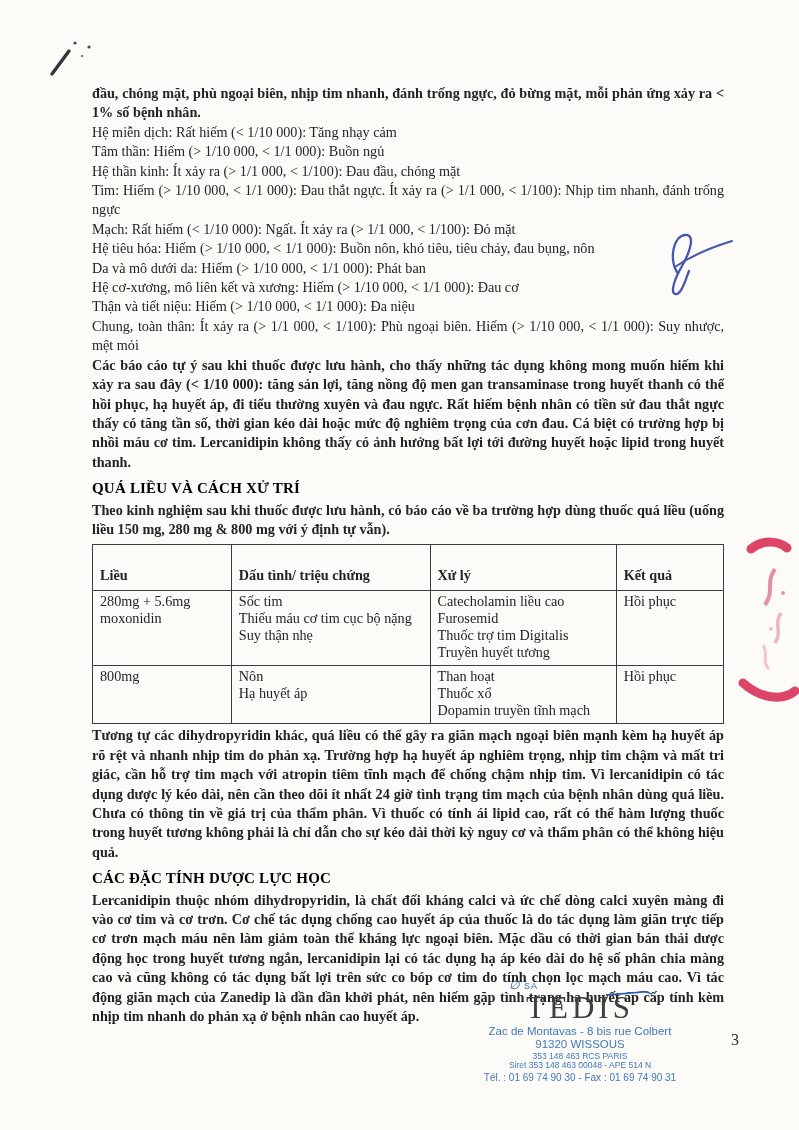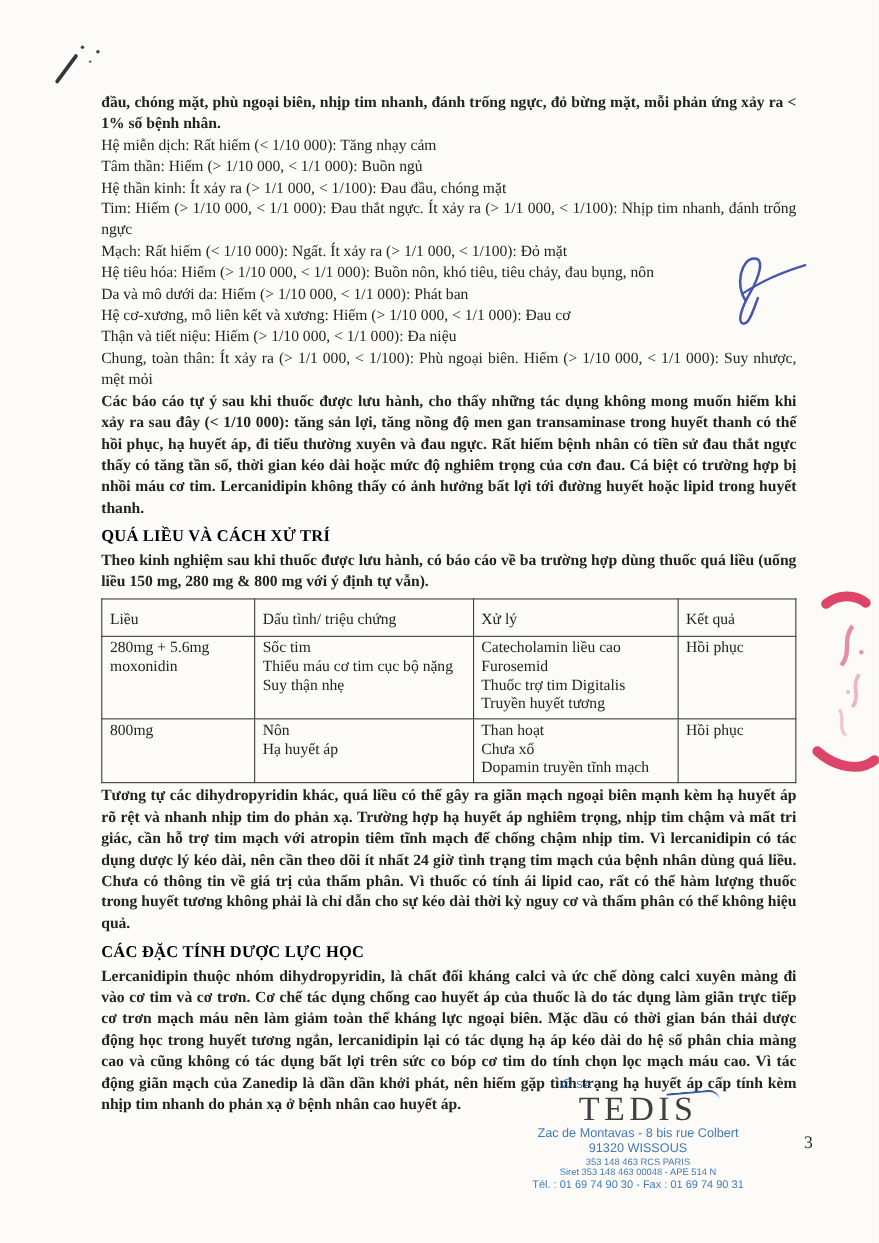--- a/index.html
+++ b/index.html
@@ -16,21 +16,21 @@
   .heading {
     font-weight:700; font-size:15px; letter-spacing:0.2px;
     margin:7px 0 2px; color:#000000;
   }
   table.od { border-collapse:collapse; width:100%; margin:5px 0 2px;
     table-layout:fixed; }
   .od th, .od td {
     border:1px solid #3d3d3d; vertical-align:top; text-align:left;
     font-size:14.2px; line-height:17px; padding:2px 7px 4px;
   }
-  .od th { font-weight:400; padding:10px 7px 6px; }
+  .od th { font-weight:700; padding:22px 7px 6px; }
   .dose-cell { text-align:justify; }
   .cell-line { margin:0; }
 
   
   .stamp {
     position:absolute; left:448px; top:979px; width:264px;
     text-align:center; color:#4179bd;
     font-family:"Liberation Sans", sans-serif; line-height:1.15;
   }
   .stamp-emblem { font-size:9px; color:#3568b0; letter-spacing:1px;
@@ -134,21 +134,21 @@
           <td>Hồi phục</td>
         </tr>
         <tr>
           <td class="dose-cell">800mg</td>
           <td>
             <div class="cell-line">Nôn</div>
             <div class="cell-line">Hạ huyết áp</div>
           </td>
           <td>
             <div class="cell-line">Than hoạt</div>
-            <div class="cell-line">Chưa xổ</div>
+            <div class="cell-line">Thuốc xổ</div>
             <div class="cell-line">Dopamin truyền tĩnh mạch</div>
           </td>
           <td>Hồi phục</td>
         </tr>
       </tbody>
     </table>
 
     <p class="para">Tương tự các dihydropyridin khác, quá liều có thể gây ra giãn mạch ngoại biên mạnh kèm hạ huyết áp rõ rệt và nhanh nhịp tim do phản xạ. Trường hợp hạ huyết áp nghiêm trọng, nhịp tim chậm và mất tri giác, cần hỗ trợ tim mạch với atropin tiêm tĩnh mạch để chống chậm nhịp tim. Vì lercanidipin có tác dụng dược lý kéo dài, nên cần theo dõi ít nhất 24 giờ tình trạng tim mạch của bệnh nhân dùng quá liều. Chưa có thông tin về giá trị của thẩm phân. Vì thuốc có tính ái lipid cao, rất có thể hàm lượng thuốc trong huyết tương không phải là chỉ dẫn cho sự kéo dài thời kỳ nguy cơ và thẩm phân có thể không hiệu quả.</p>
 
     <div class="heading">CÁC ĐẶC TÍNH DƯỢC LỰC HỌC</div>

